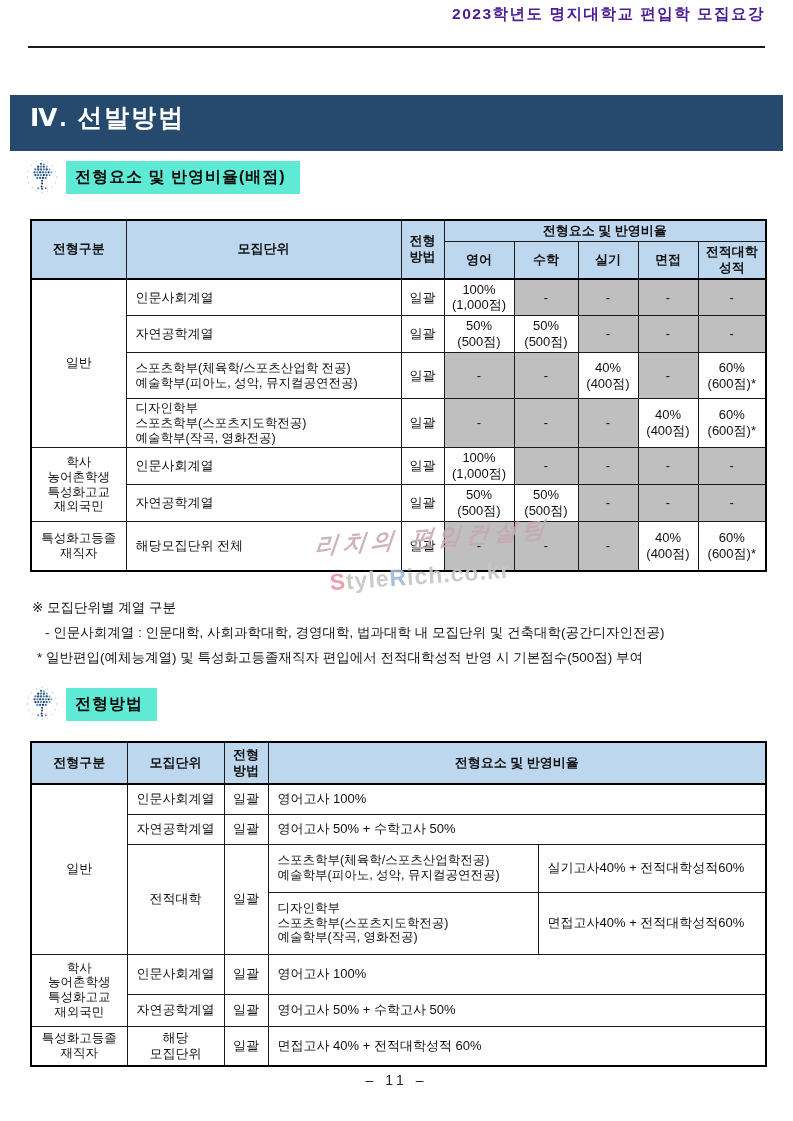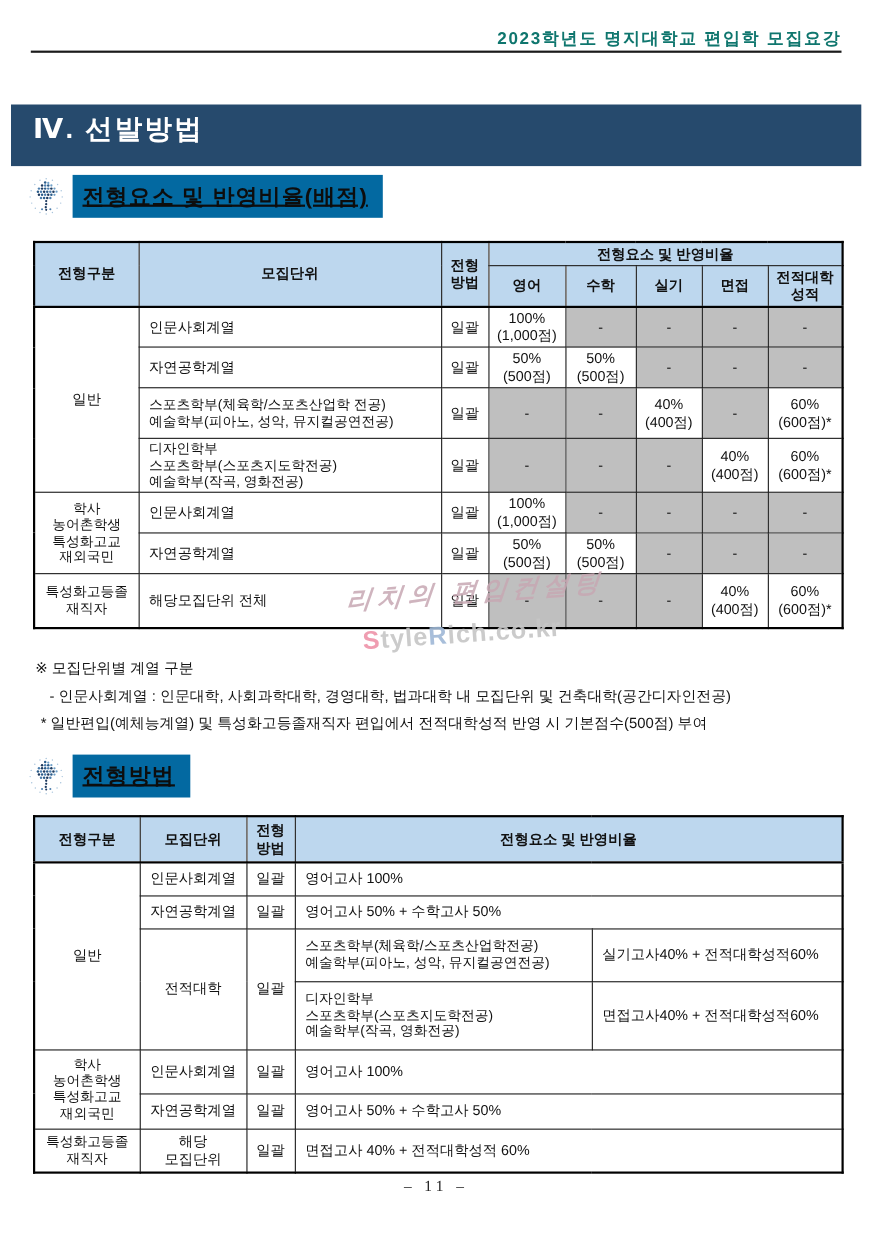--- a/index.html
+++ b/index.html
@@ -5,44 +5,43 @@
   * { margin:0; padding:0; box-sizing:border-box; }
   html,body { background:#e8e8e8; }
   body { font-family:"Liberation Sans","DejaVu Sans",sans-serif; }
   .page {
     position:relative; width:793px; height:1121px; background:#ffffff;
     margin:0 auto; overflow:hidden; color:#111;
   }
 
   
   .doc-header {
-    position:absolute; top:25px; right:28px;
-    font-weight:bold; font-size:15.5px; letter-spacing:1.5px; color:#0f766e;
+    position:absolute; top:4px; right:28px;
+    font-weight:bold; font-size:15.5px; letter-spacing:1.5px; color:#4c1d95;
   }
   .top-rule {
     position:absolute; top:46px; left:28px; width:737px;
     border-top:2.5px solid #1b1b1b;
   }
 
   
   .banner {
     position:absolute; top:95px; left:10px; width:773px; height:56px;
     background:#264A6D; color:#ffffff;
     font-size:25px; font-weight:bold; line-height:44px;
     padding-left:20px; letter-spacing:2px;
   }
 
   
   .sec-head { position:absolute; left:26px; display:flex; align-items:center; }
   .sec-head .emblem { flex:0 0 auto; margin-right:8px; }
   .sec-title {
-    background:#0369a1; color:#0d0d0d;
-    font-size:20px; font-weight:bold; letter-spacing:1px;
+    background:#5eead4; color:#0d0d0d;
+    font-size:16px; font-weight:bold; letter-spacing:1px;
     padding:6px 14px 6px 9px;
-    text-decoration:underline;
   }
   #sec1-head { top:159px; }
   #sec2-head { top:686px;align-items:center; }
 
   
   table { border-collapse:collapse; table-layout:fixed; }
   .grid { position:absolute; left:30px; width:735px; font-size:13px; }
   .grid th, .grid td {
     border:1px solid #1a1a1a; vertical-align:middle;
     text-align:center; padding:2px 3px; line-height:1.22; overflow:hidden;
@@ -73,21 +72,21 @@
   }
   .wm-line2 { margin-top:9px; margin-left:12px; font-weight:bold; font-size:23px; letter-spacing:1px; opacity:.9; }
   .wm-pink { color:#EE93A9; }
   .wm-grey { color:#C6C6C6; }
   .wm-blue { color:#9FB8D6; }
 
   
   .page-num {
     position:absolute; top:1072px; left:0; width:100%;
     text-align:center; font-size:14px; letter-spacing:4px; color:#222;
-    font-family:Liberation Serif, serif;
+    font-family:Liberation Sans, sans-serif;
   }
   .hidden-defs { position:absolute; width:0; height:0; overflow:hidden; }
 </style>
 </head>
 <body>
 
 <div class="page">
 
   <svg class="hidden-defs" aria-hidden="true">
     <defs>

